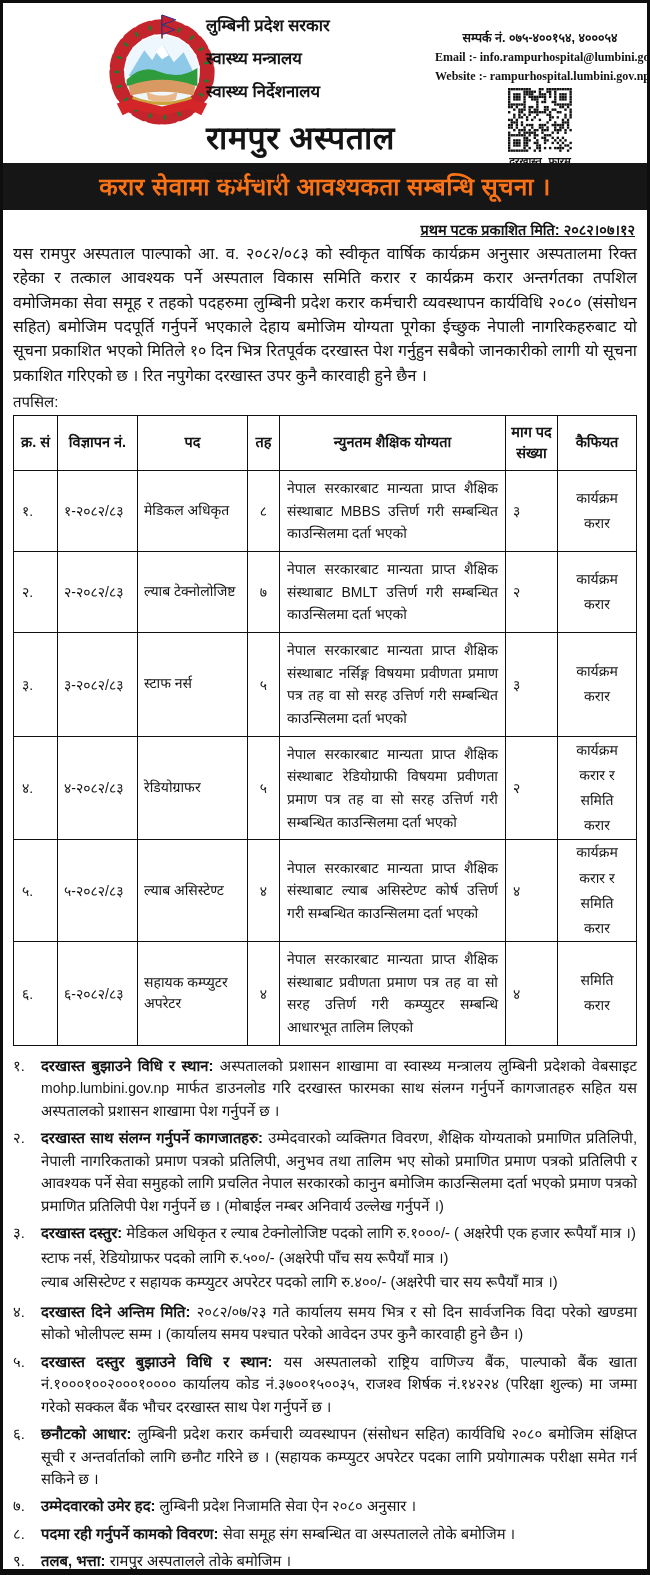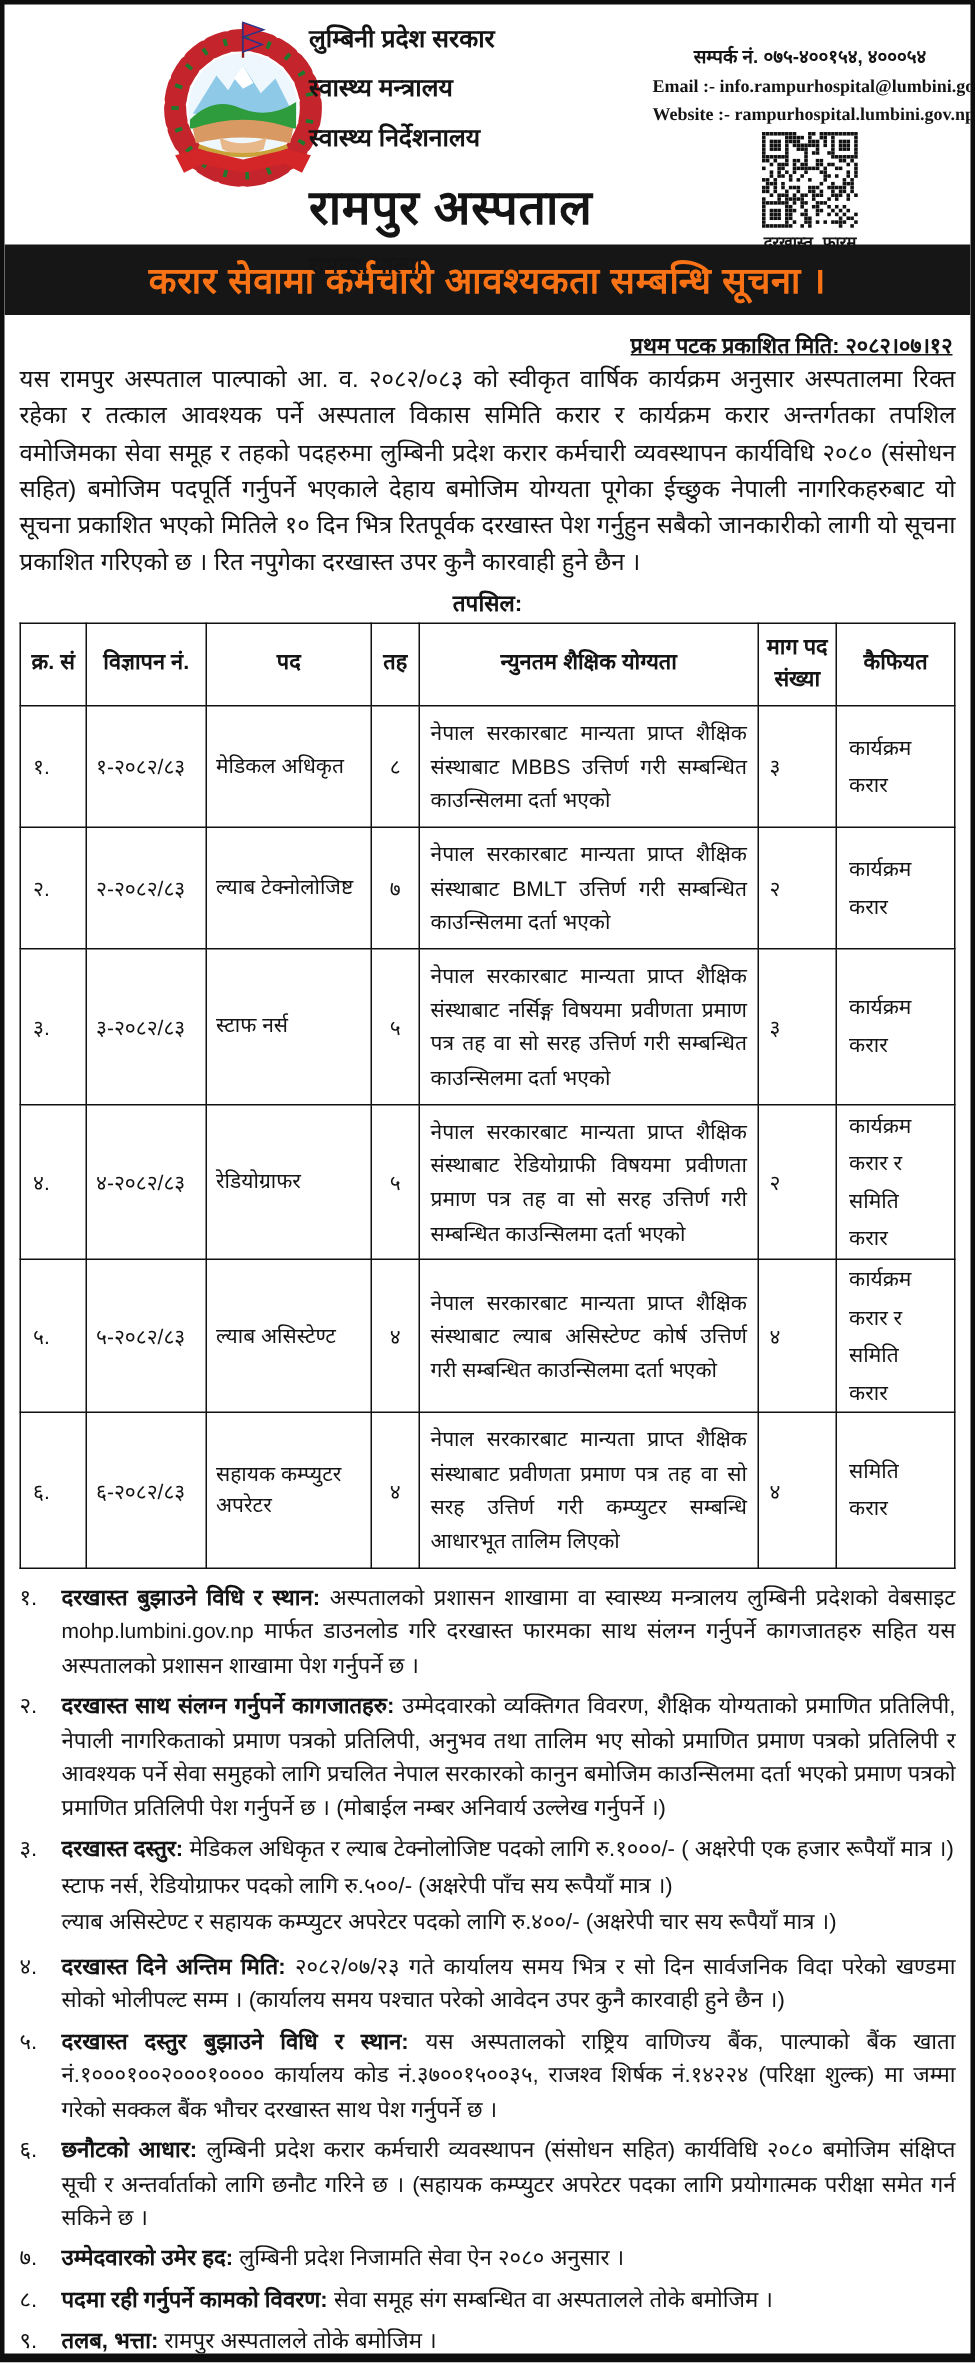--- a/index.html
+++ b/index.html
@@ -22,34 +22,34 @@
   .qr-wrap{margin-top:3px;font-family:Liberation Mono, monospace;}
   .qr{width:64px;height:64px;display:block;margin:0 auto;}
   .qr-caption{font-size:11px;font-weight:bold;margin-top:1px;}
   
   .banner{background:#161616;color:#f97316;text-align:center;
     font-size:24px;font-weight:bold;padding:6px 0 8px;letter-spacing:.5px;}
   
   .content{padding:2px 10px 0;}
   .pub-date{text-align:right;font-size:14.5px;font-weight:bold;margin:7px 2px 3px;text-decoration:underline;}
   .intro{font-size:16px;line-height:1.52;text-align:justify;}
-  .tapasil{font-size:15px;font-weight:bold;margin:3px 0 4px;text-align:center;}
+  .tapasil{font-size:15px;font-weight:normal;margin:3px 0 4px;}
   
   table.vac{width:100%;border-collapse:collapse;font-size:14px;table-layout:fixed;}
   .vac th,.vac td{border:1.6px solid #111;vertical-align:middle;}
   .vac th{font-weight:bold;text-align:center;font-size:14.5px;padding:6px 2px;line-height:1.45;}
   .vac td{padding:4px 6px;}
   col.c1{width:44px}col.c2{width:80px}col.c3{width:110px}col.c4{width:32px}
   col.c5{width:226px}col.c6{width:52px}col.c7{width:auto}
   td.c-sn{padding-left:8px;}
   td.c-post{line-height:1.55;}
   td.c-level{text-align:center;}
   td.c-qual{line-height:1.62;padding:6px 7px;text-align:justify;}
   td.c-count{padding-left:7px;}
-  td.c-remarks{text-align:left;line-height:1.8;padding:0 8px;}
+  td.c-remarks{text-align:center;line-height:1.8;padding:0 8px;}
   
   .terms{margin-top:9px;}
   .term{display:flex;margin-bottom:5px;}
   .tnum{flex:0 0 28px;font-size:14.8px;line-height:1.52;}
   .tbody{flex:1;font-size:14.8px;line-height:1.52;text-align:justify;}
   .tlabel{font-weight:bold;}
   .url{font-size:14px;}
   .fee-line{margin-bottom:2px;}
 </style>
 </head>

